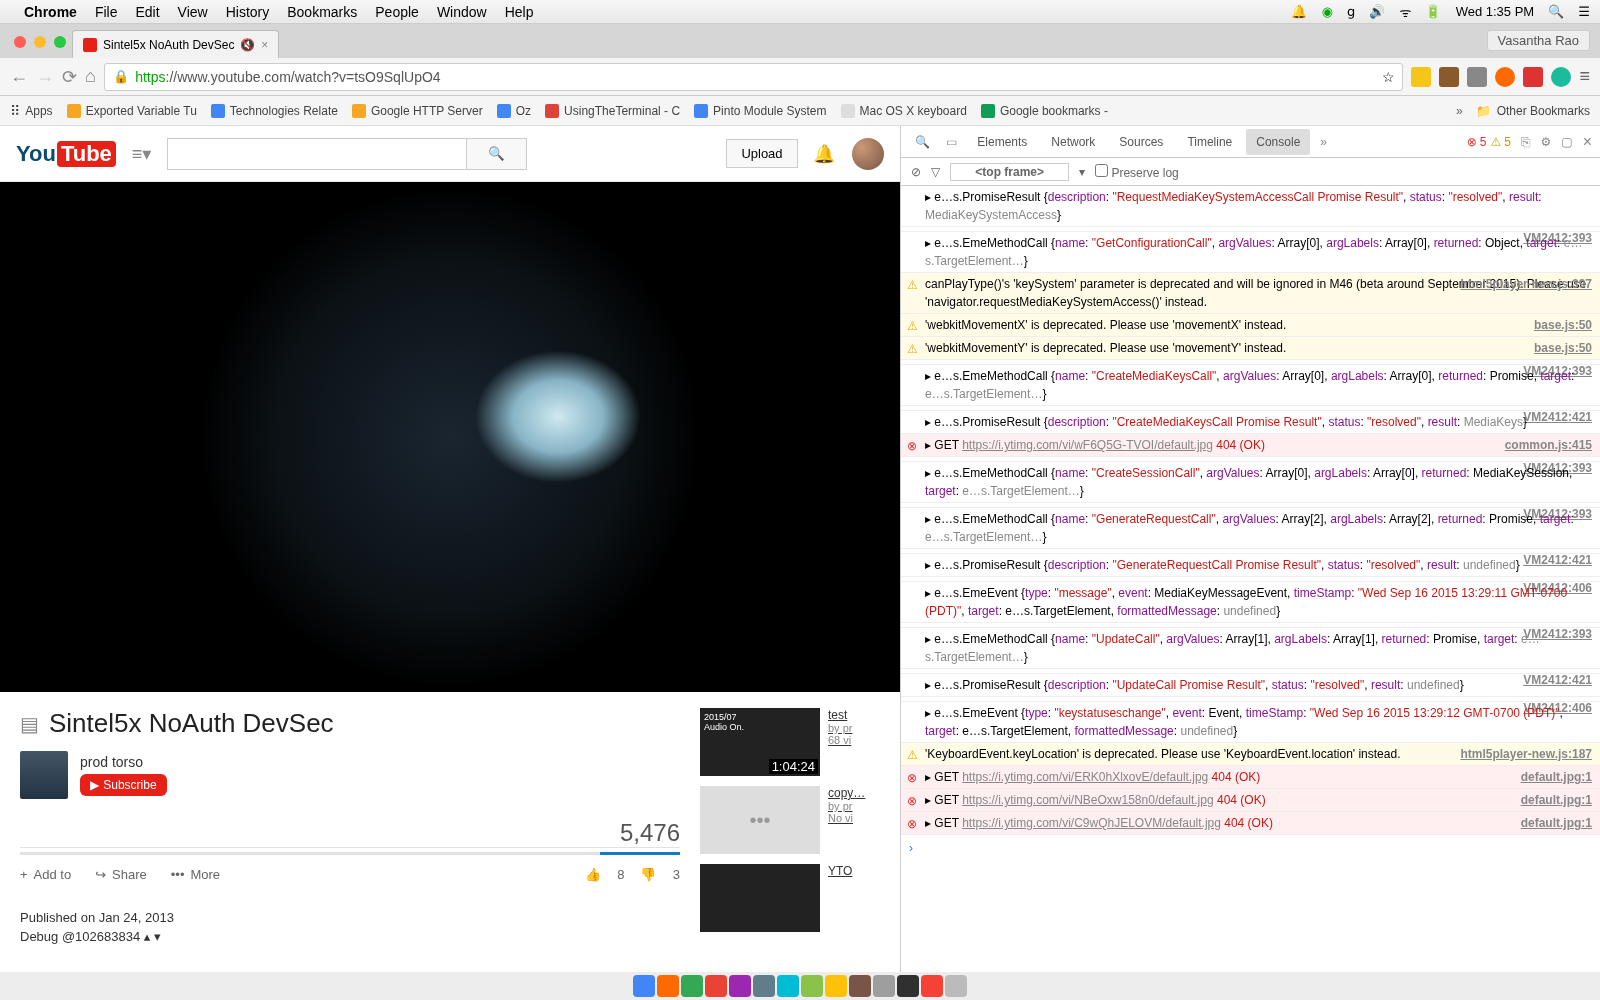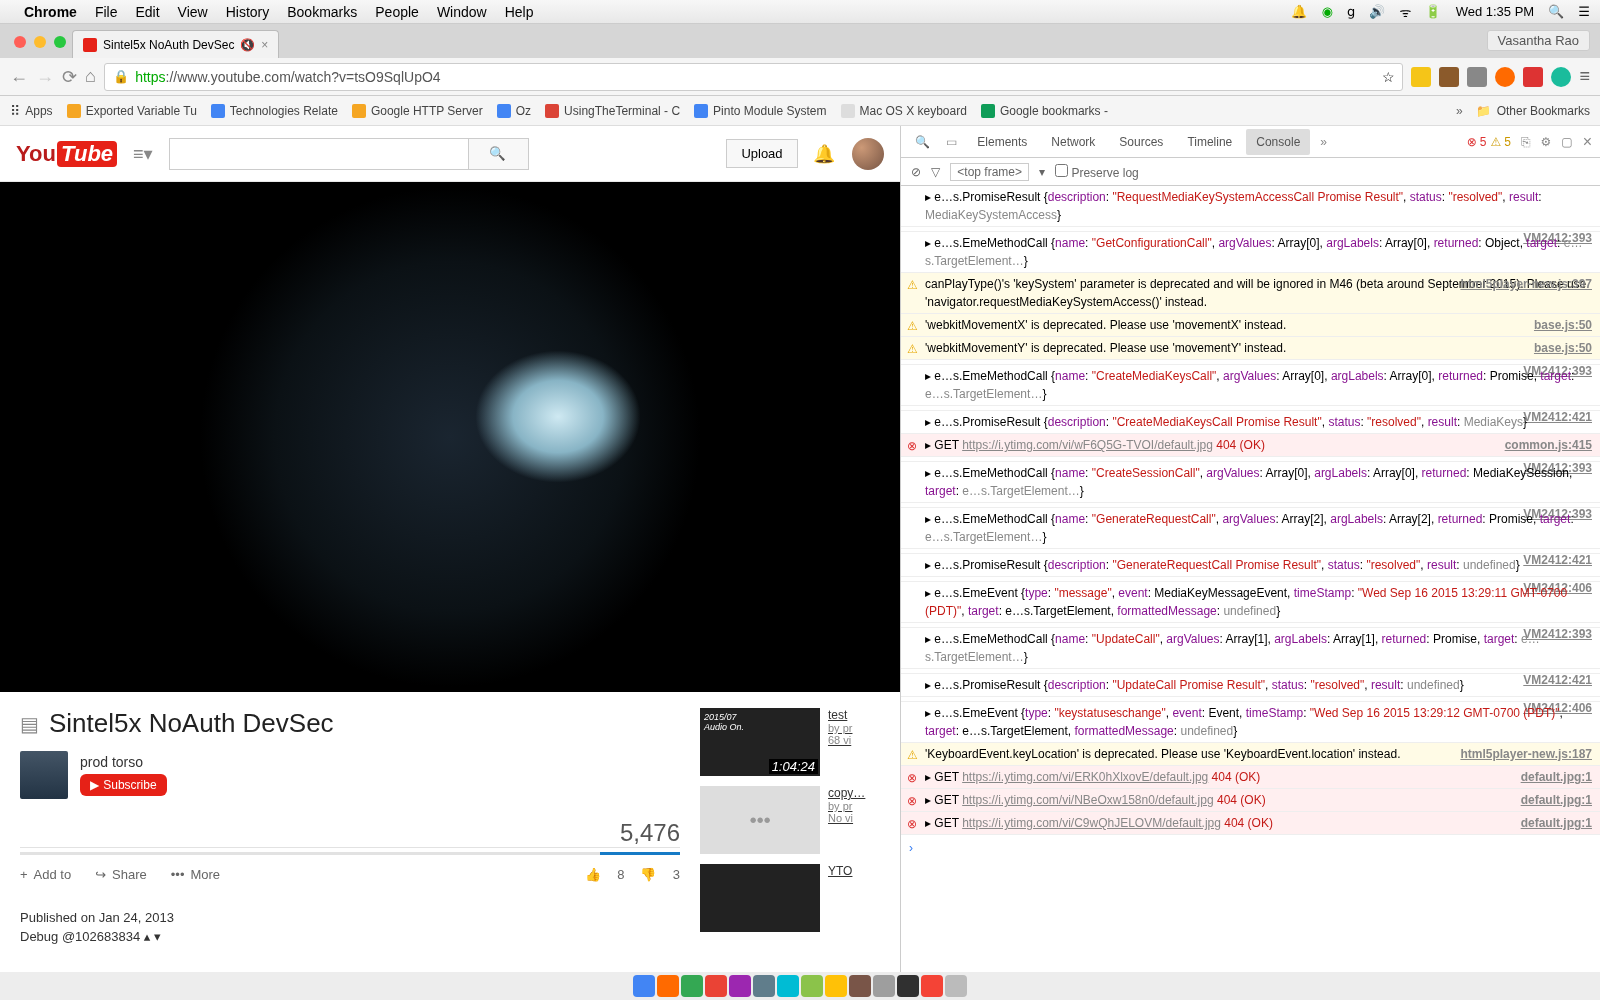--- a/index.html
+++ b/index.html
@@ -39,21 +39,21 @@
 .bookbar .more{color:#666;}
 
 
 .content{display:flex;height:calc(1000px - 24px - 34px - 38px - 30px - 28px);}
 .page{width:900px;background:#fff;overflow:hidden;}
 .devtools{flex:1;border-left:1px solid #ccc;display:flex;flex-direction:column;font-size:12px;}
 
 
 .yt-header{height:56px;border-bottom:1px solid #e8e8e8;display:flex;align-items:center;padding:0 16px;gap:16px;}
 .yt-logo{display:flex;align-items:center;font-weight:bold;font-size:22px;}
-.yt-logo .you{color:#b91c1c}.yt-logo .tube{background:#e62117;color:#fff;padding:0 4px;border-radius:4px;margin-left:1px;font-style:italic;}
+.yt-logo .you{color:#0c4a6e}.yt-logo .tube{background:#e62117;color:#fff;padding:0 4px;border-radius:4px;margin-left:1px;}
 .yt-guide{color:#888;font-size:18px;}
 .yt-search{flex:0 0 360px;height:32px;border:1px solid #ccc;display:flex;}
 .yt-search input{flex:1;border:none;padding:0 8px;outline:none;}
 .yt-search button{width:60px;border:none;border-left:1px solid #ccc;background:#f8f8f8;cursor:pointer;}
 .yt-upload{border:1px solid #ccc;background:#f8f8f8;padding:6px 14px;font-size:13px;cursor:pointer;}
 .yt-bell{font-size:18px;color:#888;}
 .yt-avatar{width:32px;height:32px;border-radius:50%;background:radial-gradient(circle at 30% 30%,#c97,#754);}
 
 .player{height:510px;background:#000;display:flex;align-items:center;justify-content:center;position:relative;}
 .cave{width:100%;height:100%;background:
@@ -77,37 +77,37 @@
 .under-bar .lk{position:absolute;right:0;width:80px;height:3px;background:#167ac6;}
 .action-row{display:flex;align-items:center;gap:24px;margin-top:12px;color:#666;font-size:13px;}
 .action-row .act{display:flex;align-items:center;gap:6px;cursor:pointer;}
 .likes{margin-left:auto;display:flex;gap:16px;align-items:center;}
 .likes .n{color:#666;}
 .published{margin-top:28px;font-size:13px;color:#333;}
 .debug{font-size:13px;color:#333;margin-top:4px;}
 
 .side-col{width:180px;}
 .rel{display:flex;gap:8px;margin-bottom:10px;}
-.rel .thumb{width:120px;height:68px;background:#222;position:relative;color:#fff;font-size:9px;font-style:italic;}
+.rel .thumb{width:120px;height:68px;background:#222;position:relative;color:#fff;font-size:9px;}
 .rel .thumb .dur{position:absolute;right:2px;bottom:2px;background:#000;padding:0 3px;font-size:13px;}
 .rel .meta{font-size:12px;color:#333;text-decoration:underline;}
 .rel .meta .by{color:#888;font-size:11px;}
 
 
 .dt-tabs{height:32px;border-bottom:1px solid #ccc;display:flex;align-items:center;padding:0 8px;gap:4px;font-size:12px;}
 .dt-tabs .t{padding:6px 10px;color:#555;cursor:pointer;}
 .dt-tabs .t.active{background:#ddd;border-radius:2px;}
 .dt-tabs .ic{color:#888;padding:0 6px;}
 .dt-tabs .sp{flex:1}
 .dt-tabs .err{color:#d33;display:flex;align-items:center;gap:3px;}
 .dt-tabs .warn{color:#c90;display:flex;align-items:center;gap:3px;}
 .dt-tabs .gear{color:#888;}
 .dt-tabs .close{color:#888;font-size:16px;}
 .dt-filter{height:28px;border-bottom:1px solid #ccc;display:flex;align-items:center;padding:0 10px;gap:10px;font-size:12px;color:#666;}
-.dt-filter .frame{border:1px solid #ccc;padding:1px 6px;}
+.dt-filter .frame{border:1px solid #ccc;padding:1px 24px;font-weight:bold;}
 .console-body{flex:1;overflow:auto;font-family:Menlo,monospace;font-size:12px;line-height:1.5;}
 .log{border-bottom:1px solid #eee;padding:2px 8px 2px 24px;position:relative;}
 .log .src{position:absolute;right:8px;top:2px;color:#888;text-decoration:underline;cursor:pointer;font-weight:bold;}
 .log.warn{background:#fffbe6;}
 .log.warn .wic{position:absolute;left:6px;top:3px;color:#e6a700;font-size:12px;}
 .log.err{background:#ffeff0;}
 .log.err .eic{position:absolute;left:6px;top:3px;color:#d33;font-size:12px;}
 .c-purple{color:#881391}.c-red{color:#c41a16}.c-gray{color:#888}.c-link{color:#888;text-decoration:underline}
 .prompt{padding:4px 8px;color:#367cf1;}
 

